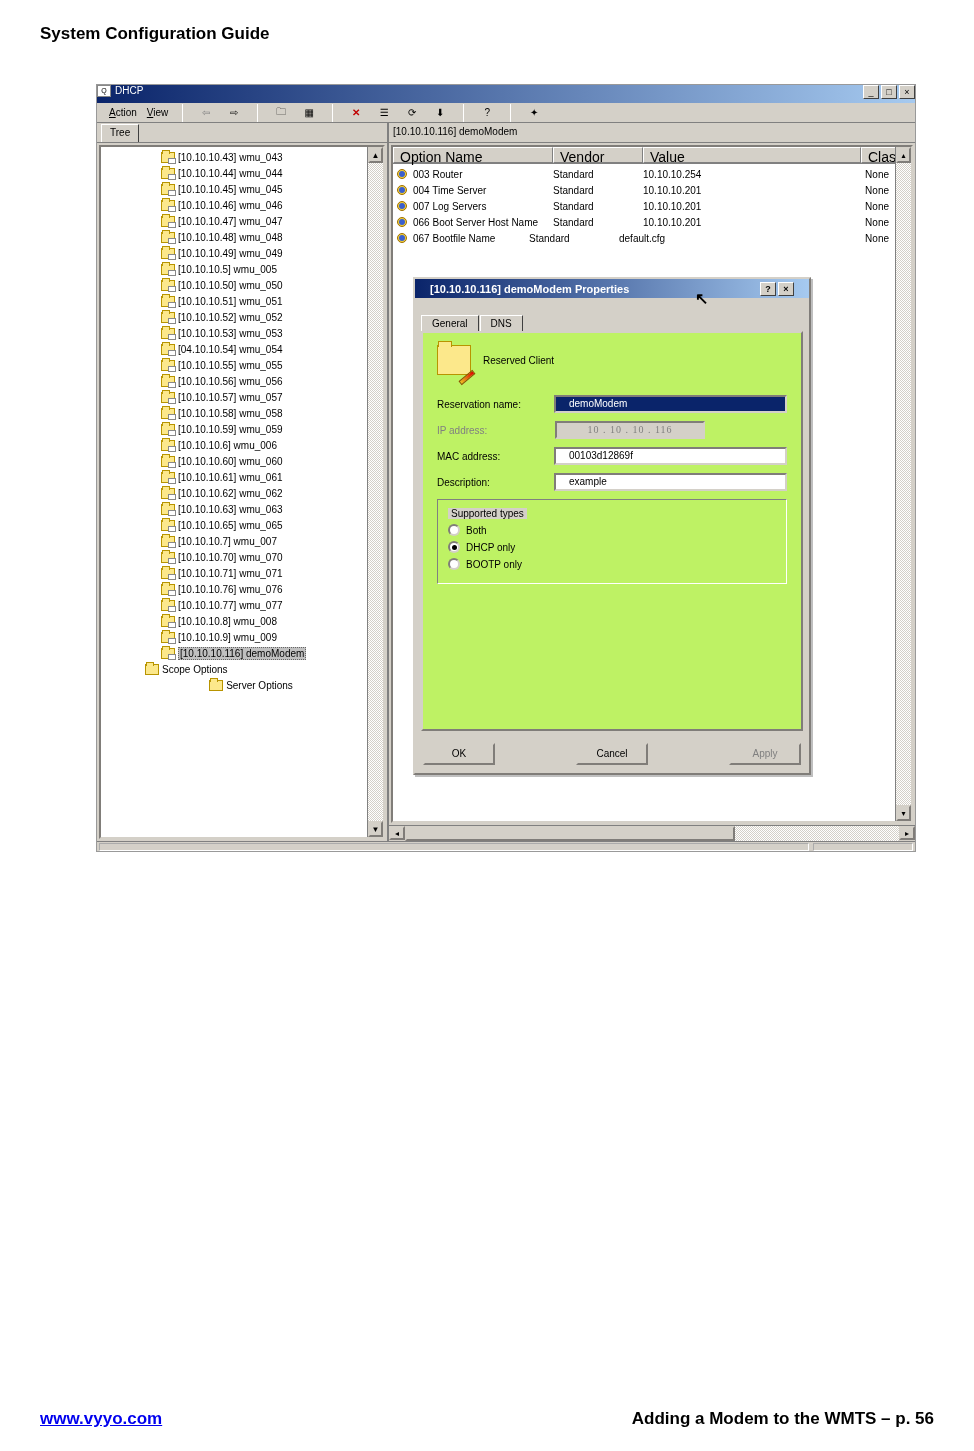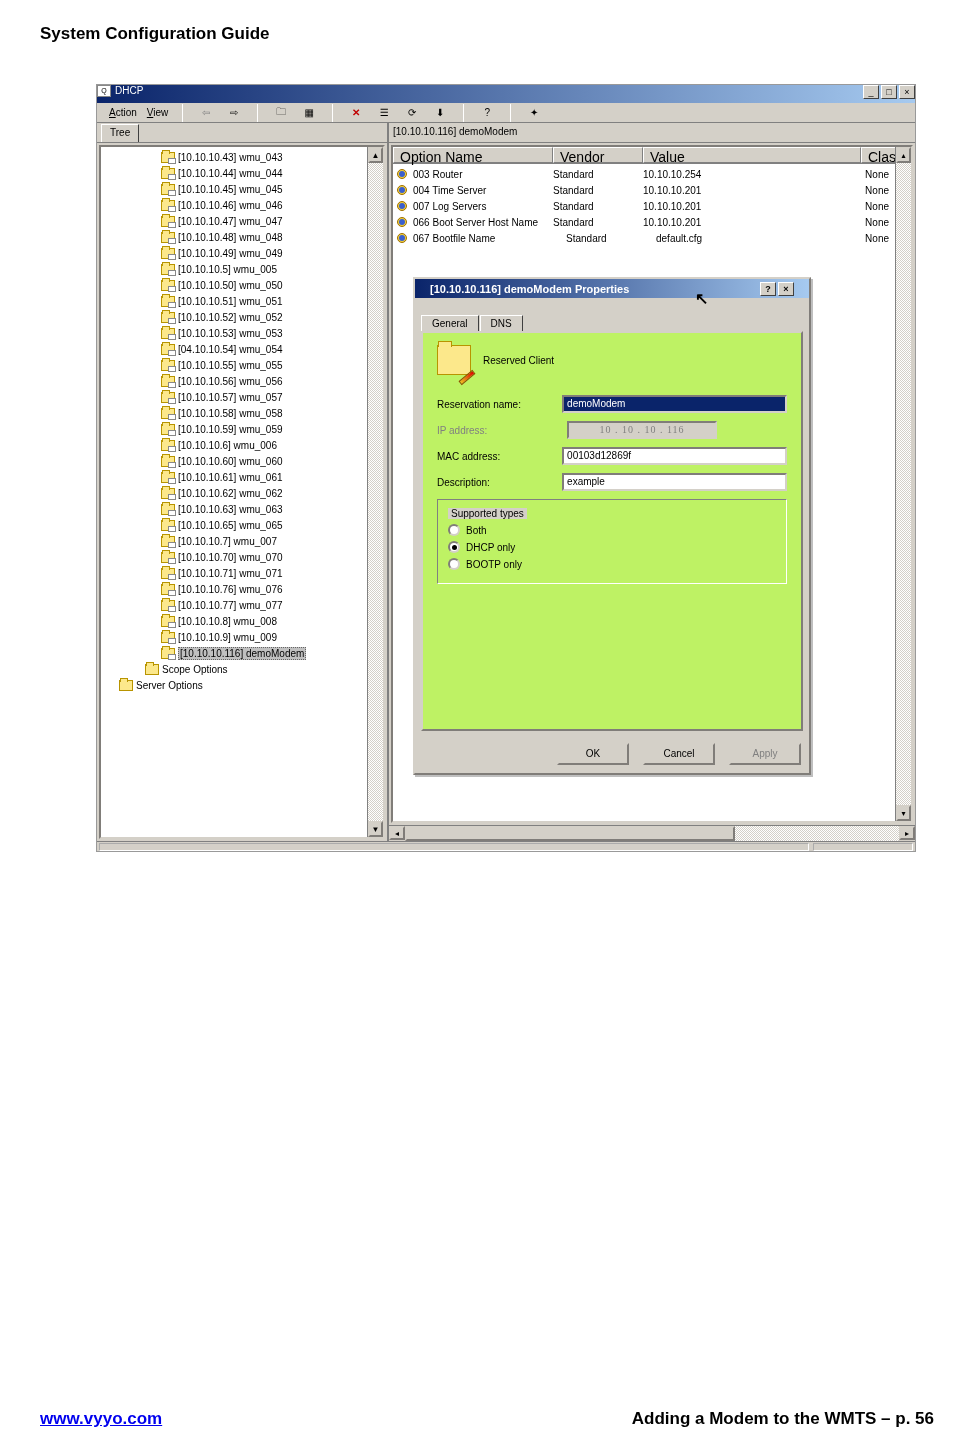--- a/index.html
+++ b/index.html
@@ -48,34 +48,34 @@
   .dialog .dlg-title { background: linear-gradient(to right, #0a246a, #a6caf0); height:19px; display:flex; align-items:center; color:#fff; font-weight:bold; font-size:11px; padding:0 15px; }
   .dlg-title .spacer { flex:1; }
   .tabs-row { display:flex; padding:17px 6px 0 6px; }
   .tab { background:#d4d0c8; border:1px solid #fff; border-right-color:#404040; border-bottom:none; padding:2px 10px; font-size:10px; margin-right:1px; }
   .tab.active { position:relative; z-index:2; }
   .tab-panel { margin:0 6px 6px 6px; border:2px outset #d4d0c8; padding:12px 14px 10px 14px; background:#bef264; height:400px; }
   .rc-row { display:flex; align-items:center; gap:12px; margin-bottom:20px; }
   .rc-icon { width:34px; height:30px; background:#fce88b; border:1px solid #b89400; position:relative; }
   .rc-icon::before { content:""; position:absolute; top:-5px; left:0; width:12px; height:5px; background:#fce88b; border:1px solid #b89400; border-bottom:none; }
   .pencil { position:absolute; right:-6px; bottom:-6px; width:18px; height:5px; background:linear-gradient(to right,#f0c020,#e00000); transform:rotate(-40deg); border:1px solid #905000; }
-  .form-row { display:flex; align-items:center; margin-bottom:8px; gap:20px; }
+  .form-row { display:flex; align-items:center; margin-bottom:8px; gap:8px; }
   .form-label { width:110px; font-size:10px; }
   .form-label.disabled { color:#808080; }
-  .text-input { font-size:10px; height:18px; border:2px inset #d4d0c8; background:#fff; padding:1px 3px; }
+  .text-input { font-size:10px; height:18px; border:2px inset #d4d0c8; background:#fff; padding:1px 13px; }
   .text-input.sel { background:#0a246a; color:#fff; }
   .text-input.ro { background:#d4d0c8; color:#808080; letter-spacing:1px; font-family:Tahoma; }
   .w-a { width:235px; }
   .w-ip { width:150px; text-align:center; }
   .fieldset { border:1px solid #fff; border-left-color:#808080; border-top-color:#808080; padding:8px 10px; margin-top:6px; }
   .fieldset .legend { font-size:10px; margin-top:-14px; background:#d4d0c8; display:inline-block; padding:0 3px; }
   .radio-row { display:flex; align-items:center; gap:6px; font-size:10px; margin:5px 0; }
   .radio { width:12px; height:12px; border-radius:50%; background:#fff; border:2px inset #d4d0c8; display:flex; align-items:center; justify-content:center; }
   .radio.on::after { content:""; width:5px; height:5px; border-radius:50%; background:#000; }
-  .dlg-buttons { display:flex; justify-content:flex-end; gap:14px; padding:6px 8px 8px 8px; }
+  .dlg-buttons { display:flex; justify-content:space-between; gap:14px; padding:6px 8px 8px 8px; }
   .dlg-btn { width:72px; height:22px; font-size:10px; border:2px outset #d4d0c8; background:#d4d0c8; text-align:center; line-height:18px; }
   .dlg-btn.disabled { color:#808080; }
   .cursor { position:absolute; left:280px; top:10px; font-size:16px; color:#000; }
   .status-strip { height:10px; background:#d4d0c8; border-top:1px solid #808080; display:flex; }
   .status-strip div { border:1px inset #fff; height:8px; margin:1px 2px; }
   .caption { font-weight:bold; font-size:17px; margin-left:120px; margin-top:12px; }
   .footer { position:absolute; bottom:22px; left:40px; right:40px; display:flex; justify-content:space-between; font-weight:bold; font-size:17px; }
   .footer a { color:#0000ee; text-decoration:underline; }
   .scroll-v { position:absolute; right:0; top:0; bottom:0; width:16px; background:#d4d0c8; border-left:1px solid #808080; display:flex; flex-direction:column; }
   .scroll-btn { height:16px; background:#d4d0c8; border:2px outset #d4d0c8; display:flex; align-items:center; justify-content:center; font-size:8px; }
@@ -316,21 +316,21 @@
               <div class="tree-row sel">
                 <div class="folder">
                   <div class="mini"></div>
                 </div>
                 <span class="label">[10.10.10.116] demoModem</span>
               </div>
               <div class="tree-row " style="padding-left: 0px; margin-left: -16px;">
                 <div class="folder"></div>
                 <span class="label">Scope Options</span>
               </div>
-              <div class="tree-row bottom-row" style="padding-left: 4px; margin-left: -46px;">
+              <div class="tree-row bottom-row" style="padding-left: 4px; margin-left: -46px; justify-content: center;">
                 <div class="folder"></div>
                 <span class="label">Server Options</span>
               </div>
             </div>
           <div class="scroll-v">
             <div class="scroll-btn">▲</div>
             <div class="scroll-track"></div>
             <div class="scroll-btn">▼</div>
           </div>
         </div>
@@ -368,21 +368,21 @@
               </div>
               <div class="list-row">
                 <div class="gear"></div>
                 <div class="c" style="width:140px;">066 Boot Server Host Name</div>
                 <div class="c" style="width:90px;">Standard</div>
                 <div class="c" style="flex:1;">10.10.10.201</div>
                 <div class="c" style="width:50px;text-align:right;padding-right:22px;">None</div>
               </div>
               <div class="list-row">
                 <div class="gear"></div>
-                <div class="c" style="width:153px;">067 Bootfile Name</div>
+                <div class="c" style="width:116px;">067 Bootfile Name</div>
                 <div class="c" style="width:90px;">Standard</div>
                 <div class="c" style="flex:1;">default.cfg</div>
                 <div class="c" style="width:50px;text-align:right;padding-right:22px;">None</div>
               </div>
             </div>
 
           <div class="dialog">
             <div class="dlg-title">
               <span>[10.10.10.116] demoModem Properties</span>
               <span class="spacer"></span>

